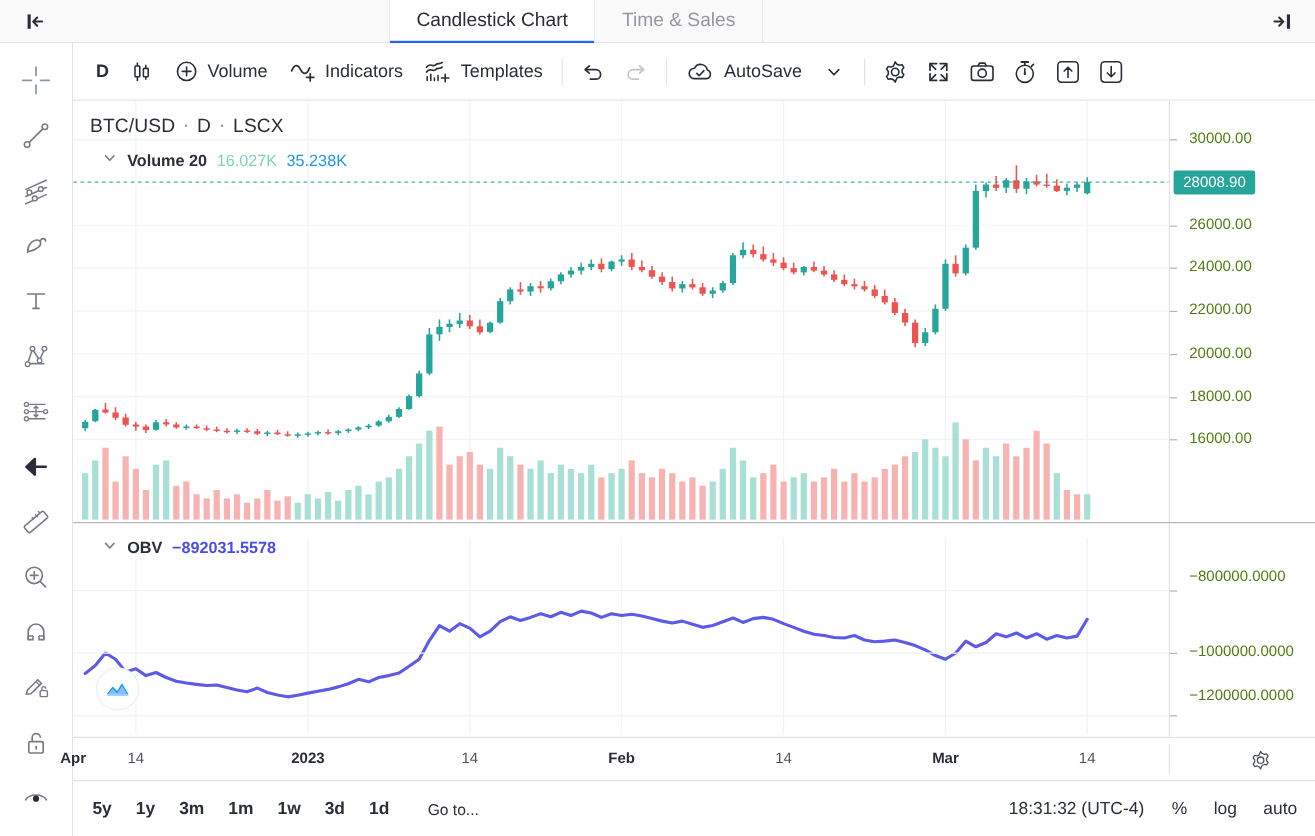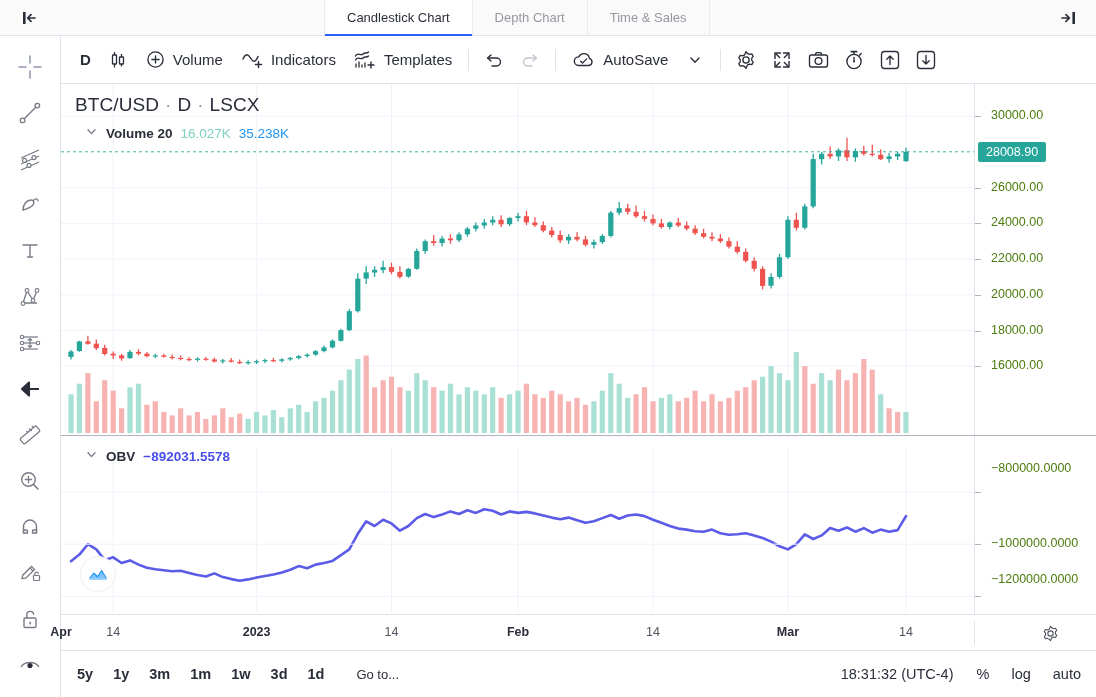--- a/index.html
+++ b/index.html
@@ -19,21 +19,21 @@
     display: flex; align-items: stretch;
   }
   .tabbar-edge {
     width: 60px; display: flex; align-items: center; justify-content: center;
     cursor: pointer;
   }
   .tabbar-edge.right { margin-left: auto; width: 56px; }
   .tabs { display: flex; align-items: stretch; margin-left: 264px; }
   .tab {
     padding: 0 22px; display: flex; align-items: center; justify-content: center;
-    font-size: 13px; color: #9598a1; cursor: pointer;
+    font-size: 16px; color: #9598a1; cursor: pointer;
     border-right: 1px solid #e8eaef; position: relative;
     background: #fafafa; white-space: nowrap;
   }
   .tab:first-child { border-left: 1px solid #e8eaef; }
   .tab.active {
     color: #2a2e39; background: #ffffff;
   }
   .tab.active::after {
     content: ""; position: absolute; left: 0; right: 0; bottom: -1px;
     height: 2px; background: #2962ff;
@@ -98,21 +98,21 @@
   }
   .pane-divider {
     position: absolute; left: 0; width: 1035px; height: 1px; background: #b2b5be;
   }
 
   
   .legend {
     position: absolute; z-index: 6; display: flex; align-items: baseline;
     gap: 6px; white-space: nowrap; pointer-events: none;
   }
-  .legend-title { font-size: 19px; color: #2a2e39; letter-spacing: .1px; }
+  .legend-title { font-size: 16px; color: #2a2e39; letter-spacing: .1px; }
   .legend-sep { color: #9598a1; font-size: 19px; }
   .ohlc { font-size: 13.5px; display: flex; align-items: baseline; gap: 9px; }
   .ohlc span b { color: #2a2e39; font-weight: normal; }
   .up { color: #26a69a; }
   .legend-row2 {
     display: flex; align-items: center; gap: 8px; font-size: 13.5px;
   }
   .legend-name { color: #2a2e39; font-weight: bold; font-size: 13.5px; }
   .chev { color: #787b86; font-size: 12px; cursor: pointer; pointer-events: auto; }
   .v-green { color: #7fd1c0; }
@@ -178,21 +178,20 @@
 
   <div class="tabbar">
     <div class="tabbar-edge">
       <svg width="18" height="18" viewBox="0 0 18 18">
         <rect x="2" y="3" width="2.6" height="12" fill="#2a2e39"></rect>
         <path d="M14 9 H7 M10 5.6 L6.6 9 L10 12.4" stroke="#2a2e39" stroke-width="1.7" fill="none" stroke-linecap="round" stroke-linejoin="round"></path>
       </svg>
     </div>
     <div class="tabs">
       <div class="tab active">Candlestick Chart</div>
-      <div class="tab">Depth Chart</div>
       <div class="tab">Time &amp; Sales</div>
     </div>
     <div class="tabbar-edge right">
       <svg width="18" height="18" viewBox="0 0 18 18">
         <path d="M3 9 H10 M7 5.6 L10.4 9 L7 12.4" stroke="#2a2e39" stroke-width="1.7" fill="none" stroke-linecap="round" stroke-linejoin="round"></path>
         <rect x="13.4" y="3" width="2.6" height="12" fill="#2a2e39"></rect>
       </svg>
     </div>
   </div>
 
@@ -779,21 +778,21 @@
           <div class="axis-tick" style="top:175.1px"></div>
           <div class="axis-label" style="top:167.1px">22000.00</div>
           <div class="axis-tick" style="top:210.8px"></div>
           <div class="axis-label" style="top:202.8px">20000.00</div>
           <div class="axis-tick" style="top:246.5px"></div>
           <div class="axis-label" style="top:238.5px">18000.00</div>
           <div class="axis-tick" style="top:282.2px"></div>
           <div class="axis-label" style="top:274.2px">16000.00</div>
           <div class="price-badge" style="top:57.8px; background:#26a69a">28008.90</div>
           <div class="axis-tick" style="top:408.1px"></div>
-          <div class="axis-label" style="top:377px">−800000.0000</div>
+          <div class="axis-label" style="top:389px">−800000.0000</div>
           <div class="axis-tick" style="top:460.2px"></div>
           <div class="axis-label" style="top:452.2px">−1000000.0000</div>
           <div class="axis-tick" style="top:512.4px"></div>
           <div class="axis-label" style="top:488px">−1200000.0000</div>
         </div>
     </div>
 
     <div class="pane-divider" style="top:351px;"></div>
   </div>
 

